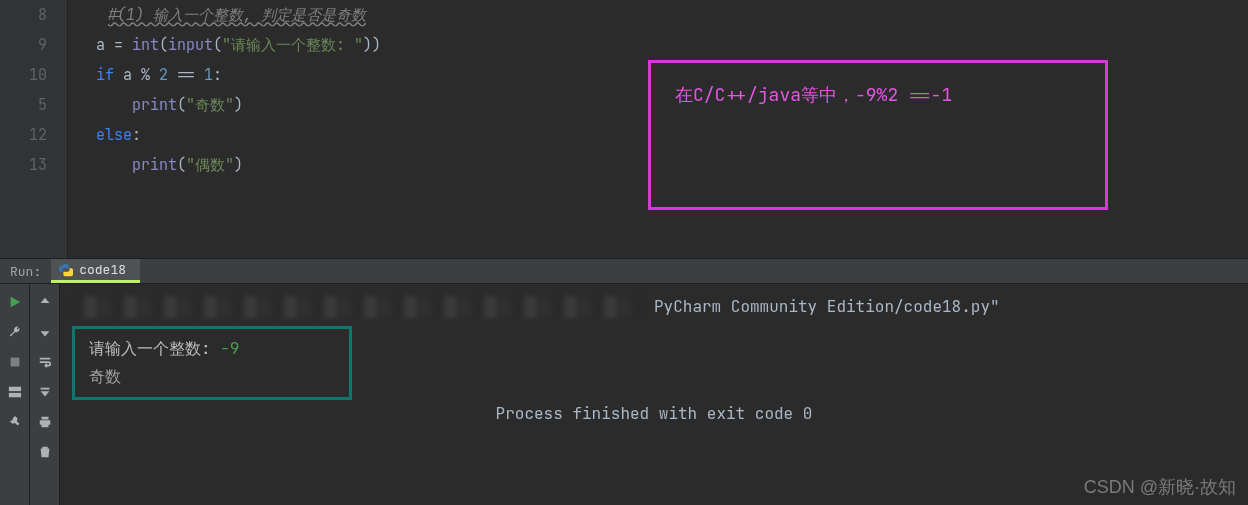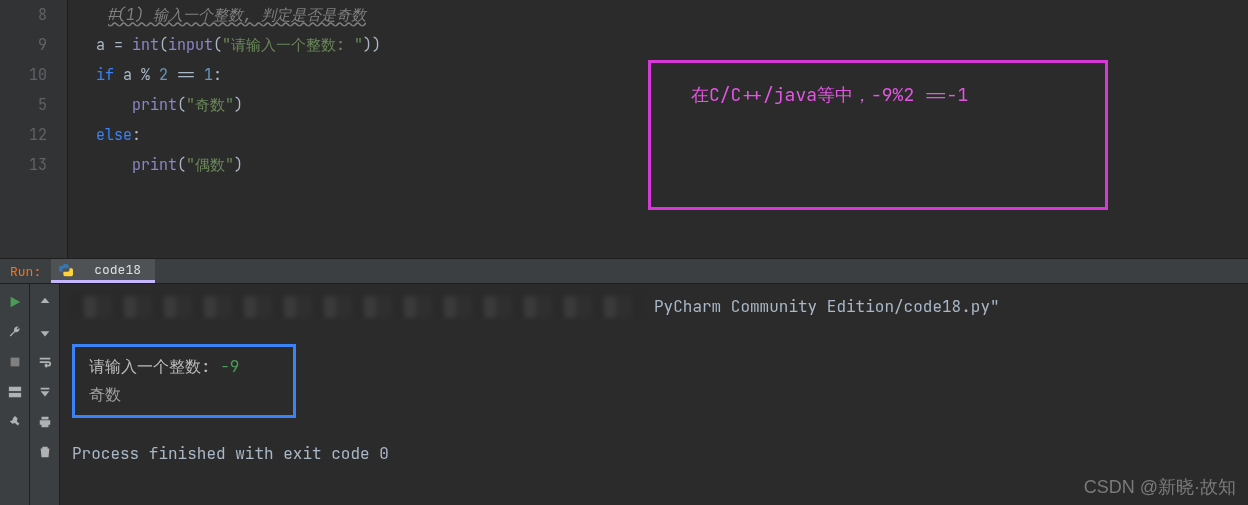--- a/index.html
+++ b/index.html
@@ -61,46 +61,46 @@
       width: 460px;
       height: 150px;
       border: 3px solid #d838d8;
       color: #e455e4;
       padding: 18px 24px;
       font-size: 18px;
       display: flex;
       flex-direction: column;
       justify-content: space-between;
     }
-    .annotation-box div { line-height: 1.6; margin-left: 16px; }
+    .annotation-box div { line-height: 1.6; }
 
     .toolwin-header {
       height: 26px;
       background: #3c3f41;
       border-top: 1px solid #1e1e1e;
       border-bottom: 1px solid #1e1e1e;
       display: flex;
       align-items: stretch;
       font-size: 13px;
     }
     .run-label {
       padding: 0 10px;
-      color: #f97316;
+      color: #a3a3a3;
       display: flex;
       align-items: center;
       text-align: right;
     }
     .tab {
       background: #4e5254;
-      border-bottom: 3px solid #c4b5fd;
+      border-bottom: 3px solid #bef264;
       display: flex;
       align-items: center;
       padding: 0 14px 0 8px;
       color: #ddd;
-      gap: 21px;
+      gap: 6px;
     }
     .py-icon {
       width: 14px; height: 14px;
       display: inline-block;
     }
     .toolwin-body {
       display: flex;
       height: 221px;
       background: #2b2b2b;
     }
@@ -131,29 +131,29 @@
     }
     .blurred {
       width: 570px;
       height: 22px;
       background: repeating-linear-gradient(90deg, #2a2a2a 0 12px, #3a3a3a 12px 24px, #2f2f2f 24px 40px);
       filter: blur(2px);
       margin-right: 12px;
     }
     .path-text { color: #a9b7c6; }
     .outbox {
-      border: 3px solid #3b82f6;
+      border: 3px solid #0f766e;
       padding: 6px 14px;
-      margin-top: 24px;
-      width: 224px;
+      margin-top: 6px;
+      width: 280px;
     }
     .outbox .prompt-line { color: #bbbbbb; }
     .outbox .user-in { color: #499c54; }
     .outbox .out { color: #9e9e9e; }
-    .exit-line { margin-top: 22px; color: #a9b7c6; }
+    .exit-line { color: #a9b7c6; text-align: center; }
     .watermark {
       position: absolute;
       right: 12px;
       bottom: 6px;
       color: #7a7a7a;
       font-size: 18px;
       font-family: sans-serif;
     }
     .hl-line {
       position: absolute;

